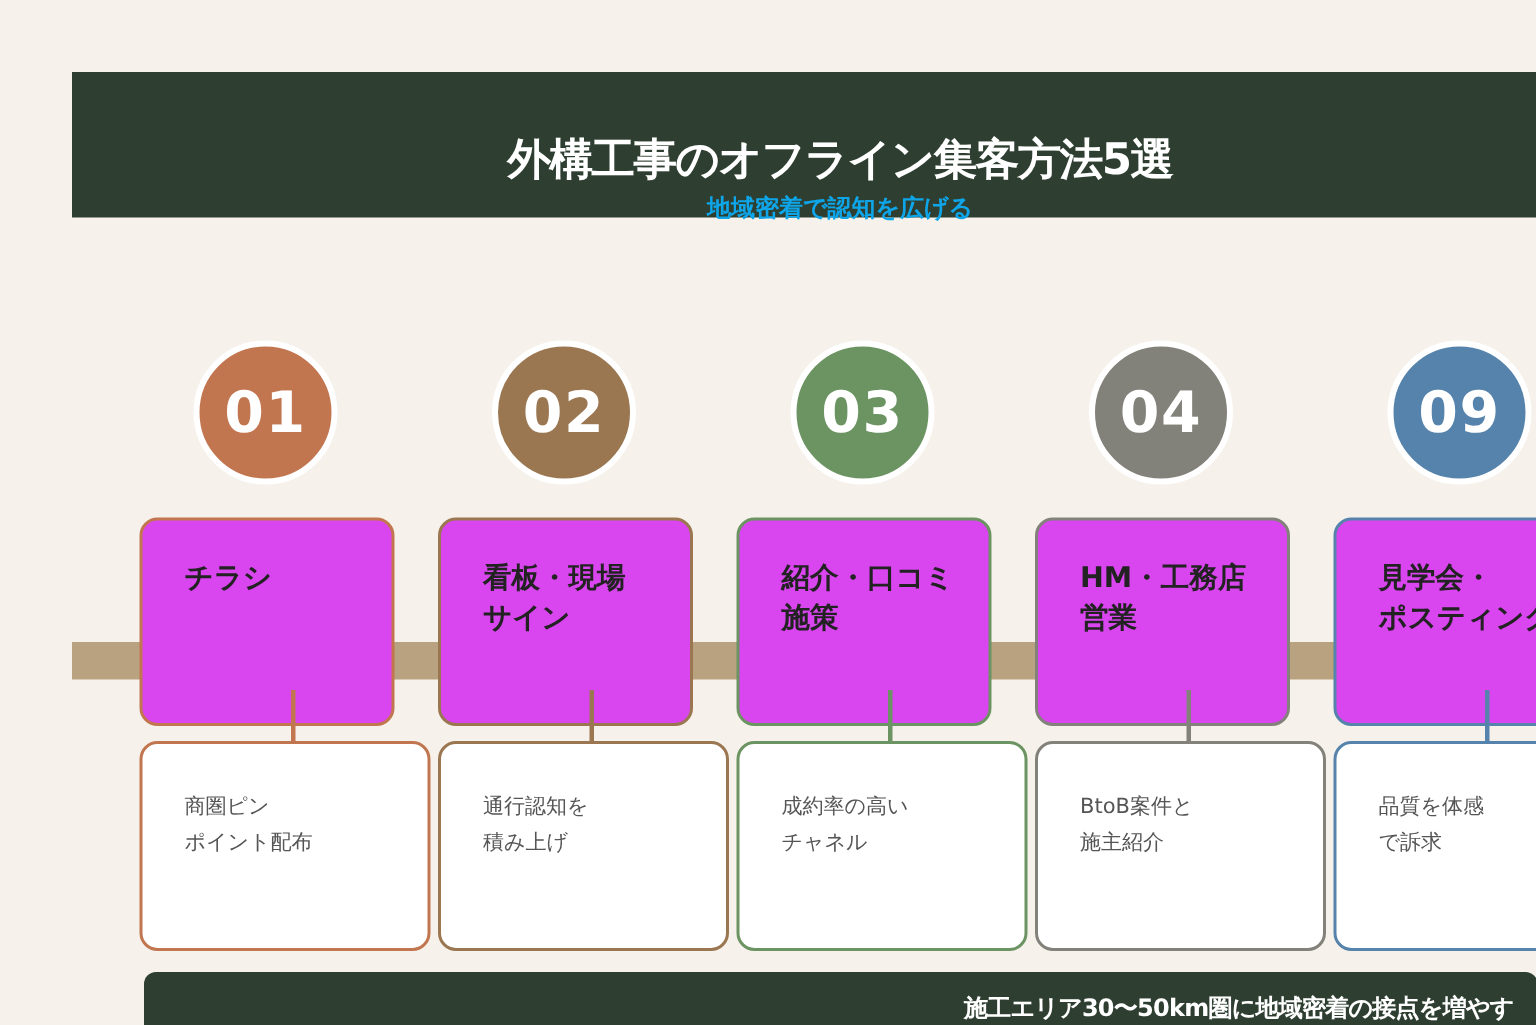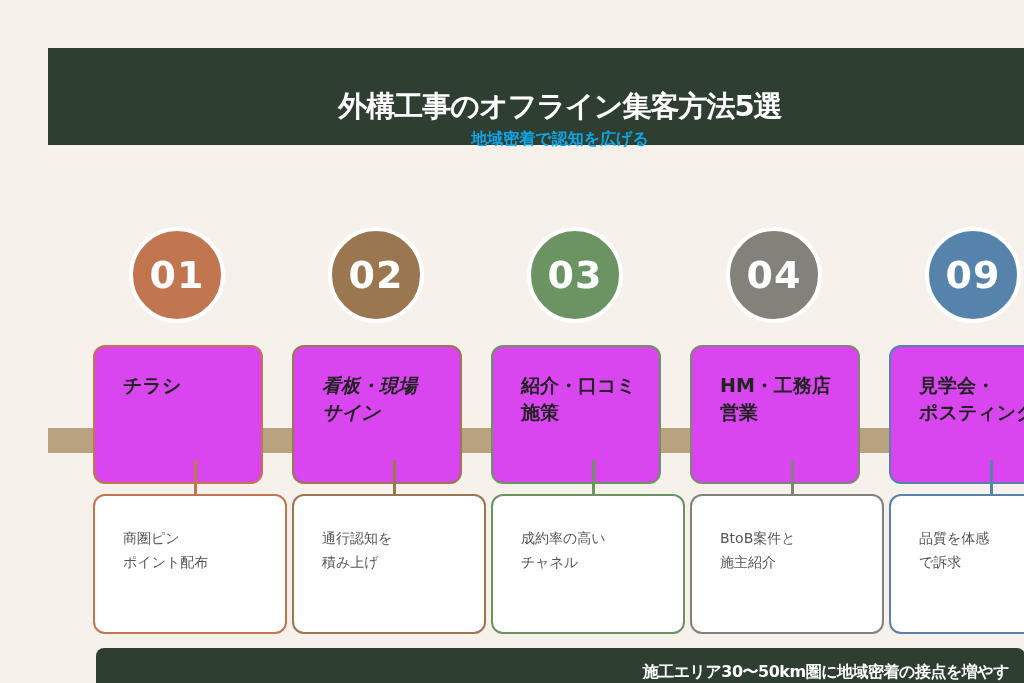--- a/index.html
+++ b/index.html
@@ -81,21 +81,21 @@
     <div class="stem" style="background: rgb(194, 118, 80);"></div>
   </div>
   <div class="card-bot" style="border-color: rgb(194, 118, 80);">
     <div class="d1">商圏ピン</div>
     <div class="d2">ポイント配布</div>
   </div>
 </div>
 
 <div class="col" style="left:228px">
   <div class="circle" style="background: rgb(154, 119, 80);">02</div>
-  <div class="card-top" style="border-color: rgb(154, 119, 80); font-style: italic;">
+  <div class="card-top" style="border-color: rgb(154, 119, 80);">
     <div class="t1">看板・現場</div>
     <div class="t2">サイン</div>
     <div class="stem" style="background: rgb(154, 119, 80);"></div>
   </div>
   <div class="card-bot" style="border-color: rgb(154, 119, 80);">
     <div class="d1">通行認知を</div>
     <div class="d2">積み上げ</div>
   </div>
 </div>
 

